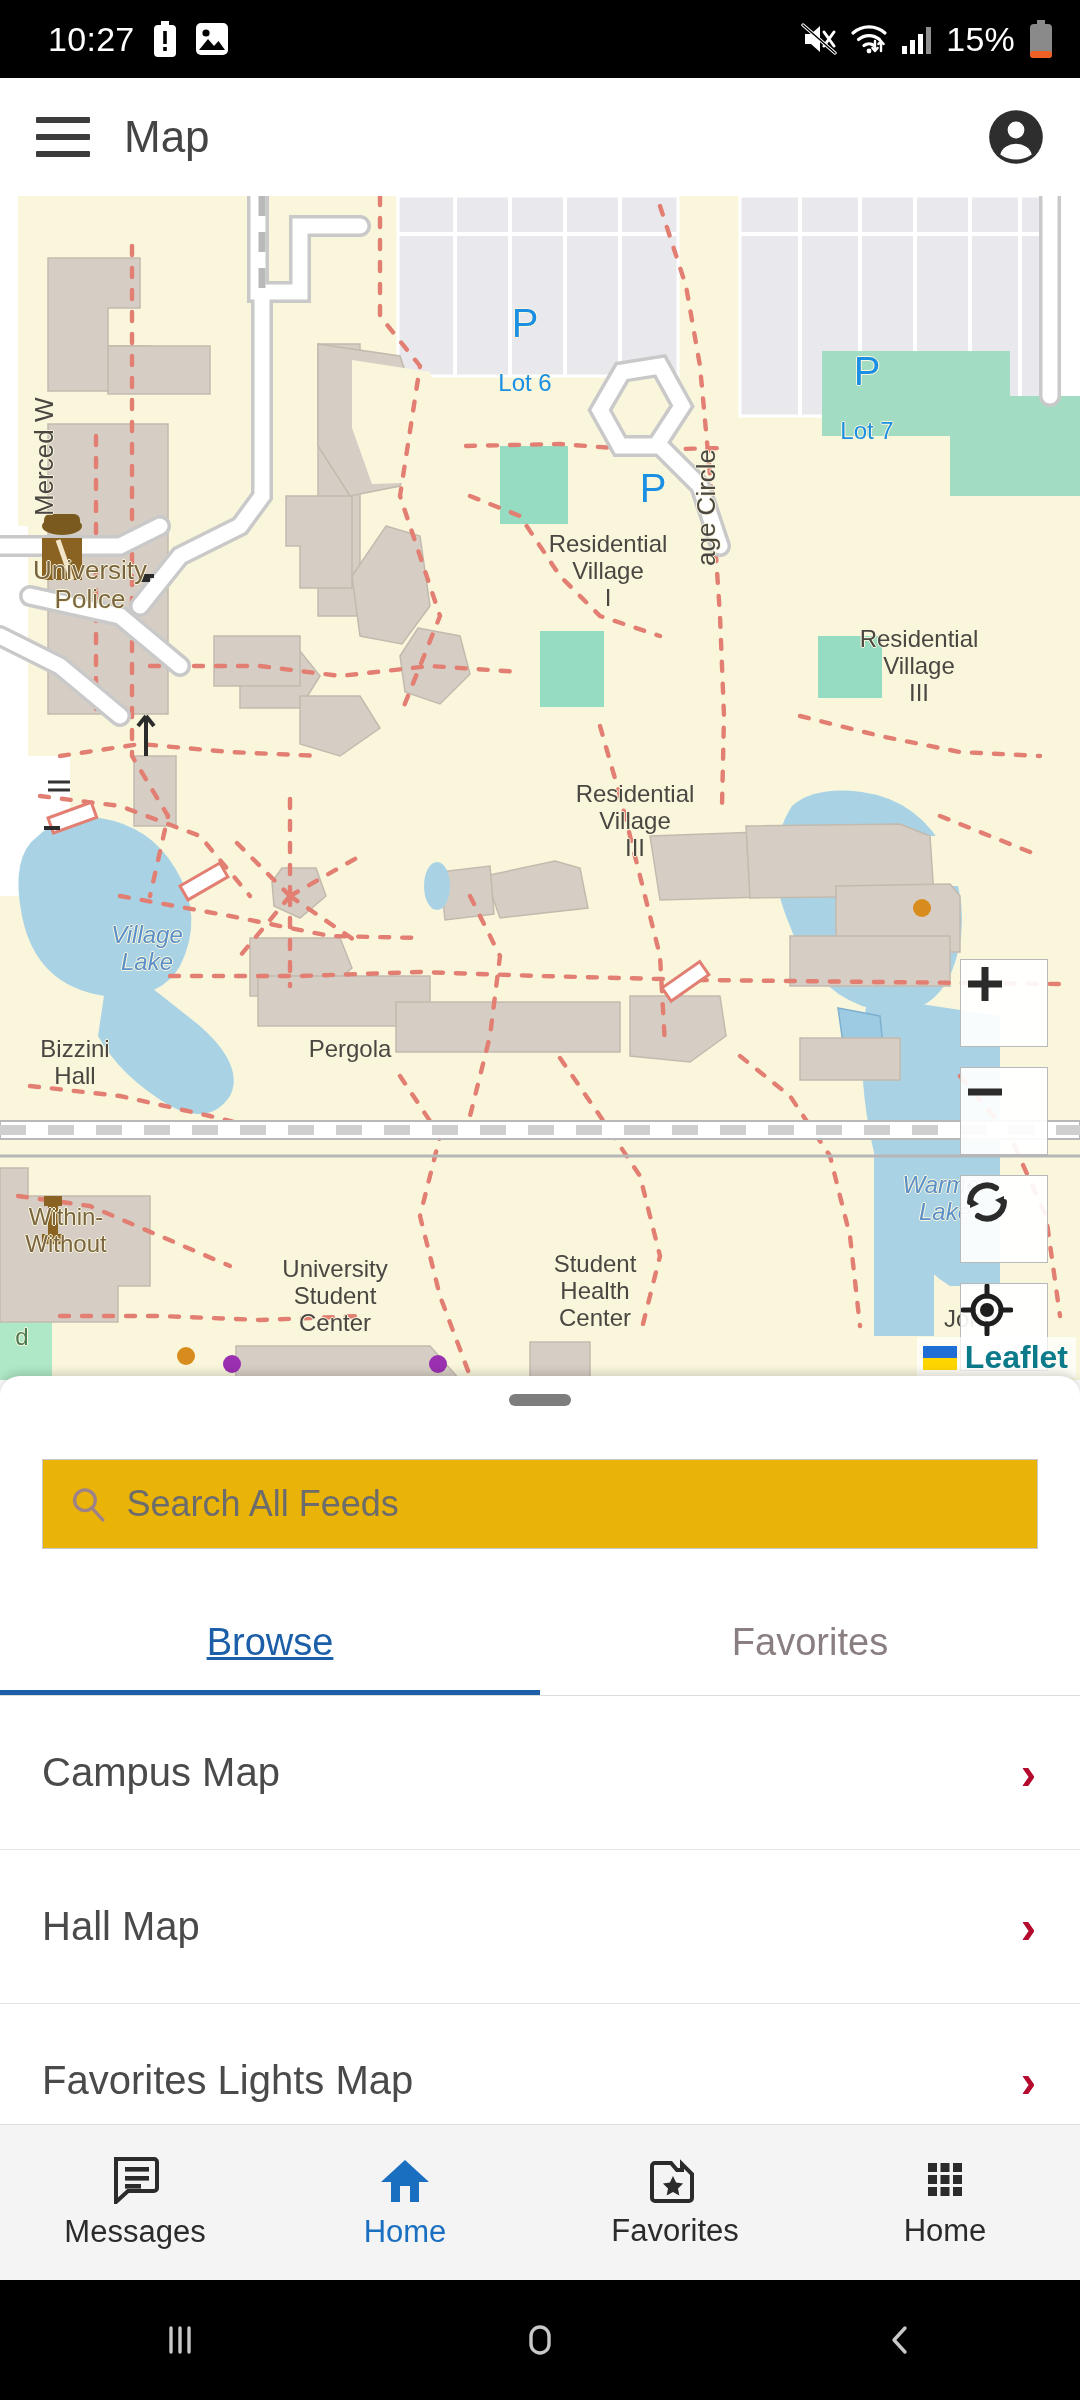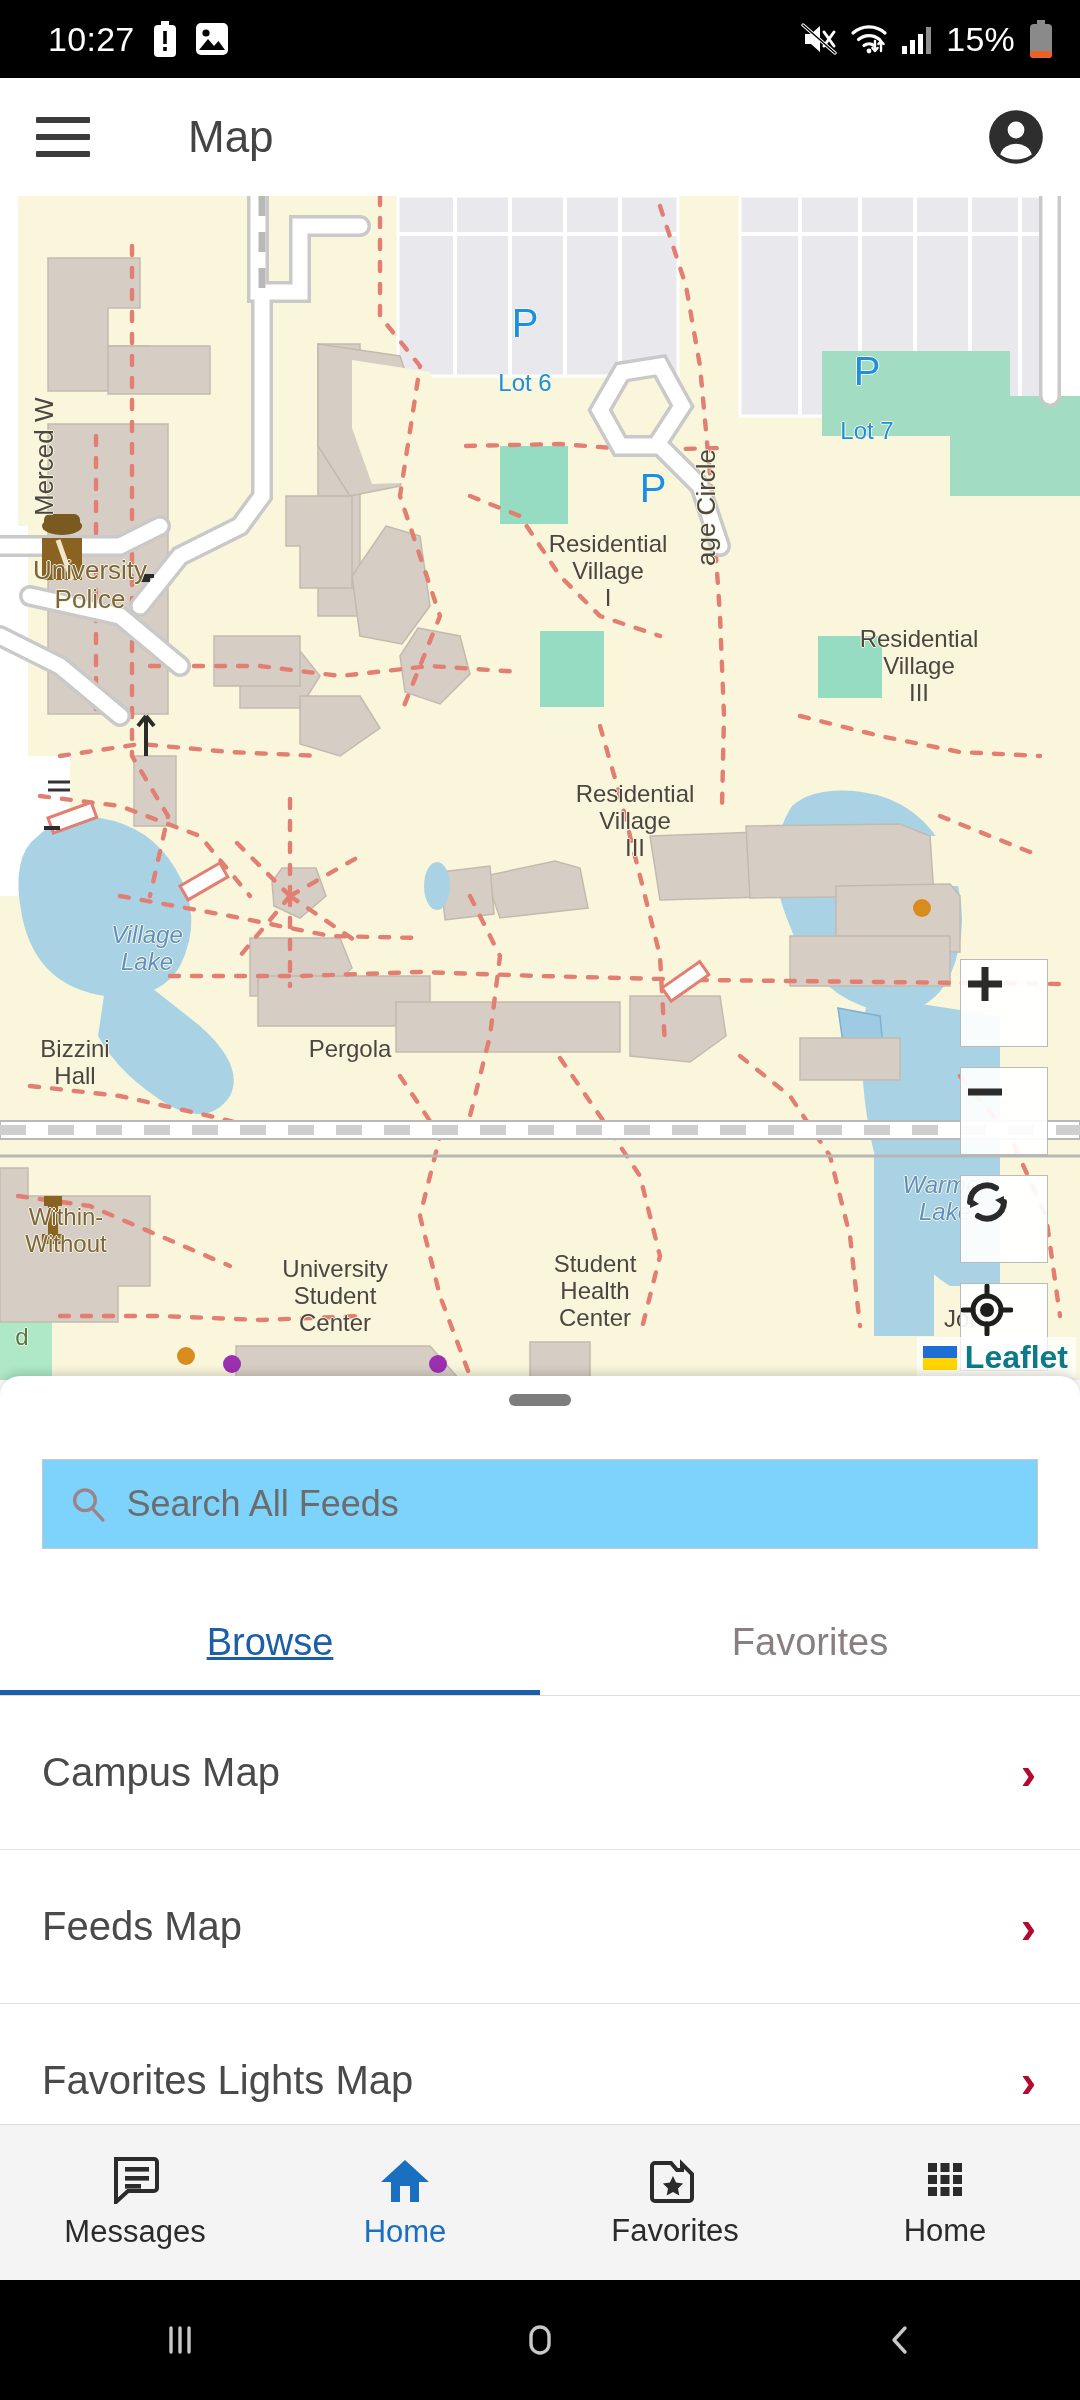--- a/index.html
+++ b/index.html
@@ -25,21 +25,21 @@
   .ic { display:block; }
 
   
   .appbar {
     position:absolute; top:78px; left:0; width:1080px; height:118px;
     background:#fff; display:flex; align-items:center; padding:0 36px;
   }
   .hamburger { width:54px; height:40px; display:flex; flex-direction:column;
                justify-content:space-between; cursor:pointer; }
   .hamburger span { display:block; height:6px; background:#3c3c3c; border-radius:1px; }
-  .appbar-title { margin-left:98px; font-size:44px; color:#444; font-weight:400; }
+  .appbar-title { margin-left:34px; font-size:44px; color:#444; font-weight:400; }
   .appbar-spacer { flex:1; }
   .avatar { width:56px; height:56px; }
 
   
   .map {
     position:absolute; top:196px; left:0; width:1080px; height:1184px;
     background:#f9f6dc; overflow:hidden;
   }
   .map svg { position:absolute; top:0; left:0; }
   .maplbl {
@@ -77,21 +77,21 @@
   .sheet {
     position:absolute; top:1376px; left:0; width:1080px; height:760px;
     background:#fff; border-radius:20px 20px 0 0;
     box-shadow:0 -3px 10px rgba(0,0,0,.16);
   }
   .grabber { width:62px; height:12px; border-radius:6px; background:#7d7d7d;
              margin:18px auto 0; cursor:pointer; }
   .searchwrap { margin:53px 42px 0; }
   .searchbox {
     display:flex; align-items:center; gap:20px;
-    height:90px; border:1px solid #c9c9c9; background:#7dd3fc; padding:0 26px;
+    height:90px; border:1px solid #c9c9c9; background:#eab308; padding:0 26px;
   }
   .searchbox input {
     border:0; outline:0; font-size:36px; color:#333; background:transparent;
     font-family:"Liberation Sans", sans-serif; width:100%;
   }
   .searchbox input::placeholder { color:#6c6c6c; }
 
   .tabs { display:flex; margin-top:50px; border-bottom:1px solid #dcdcdc; }
   .tab { flex:1; text-align:center; padding:22px 0 26px;
          font-size:38px; color:#8a7f80; cursor:pointer; border-bottom:5px solid transparent; }
@@ -450,21 +450,21 @@
       <div class="tab active">Browse</div>
       <div class="tab">Favorites</div>
     </div>
 
     <div class="list">
       <div class="list-item">
         <span class="lbl">Campus Map</span>
         <span class="chev">›</span>
       </div>
       <div class="list-item">
-        <span class="lbl">Feeds Map</span>
+        <span class="lbl">Hall Map</span>
         <span class="chev">›</span>
       </div>
       <div class="list-item">
         <span class="lbl">Favorites Lights Map</span>
         <span class="chev">›</span>
       </div>
     </div>
   </div>
 
   <div class="bottomnav">

